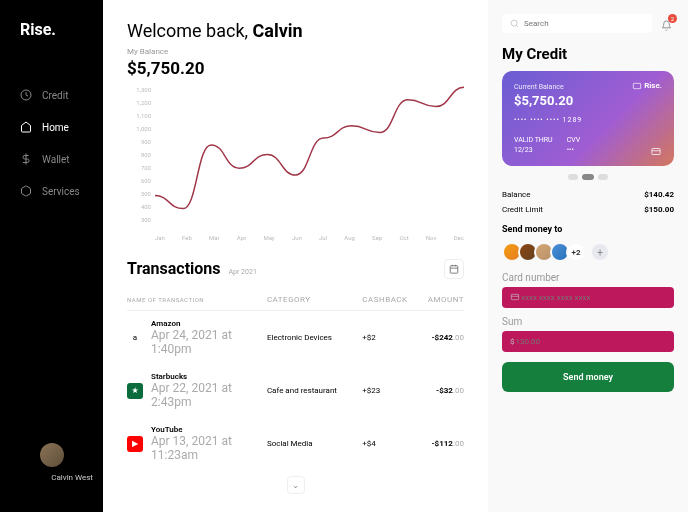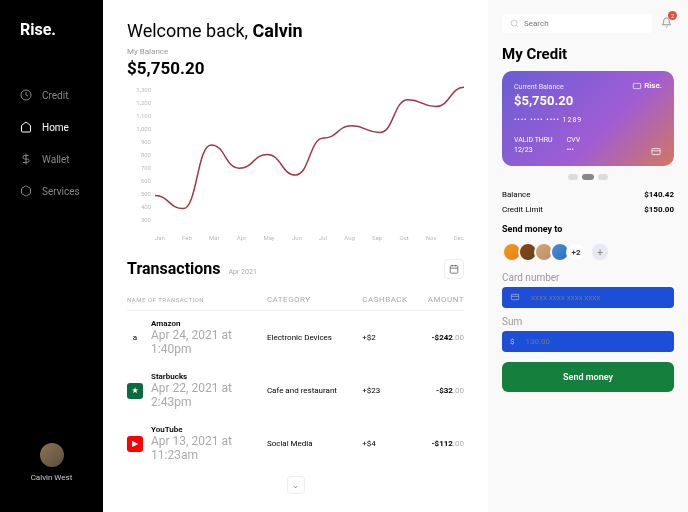--- a/index.html
+++ b/index.html
@@ -3,21 +3,21 @@
 <meta charset="utf-8">
 <style>
 *{margin:0;padding:0;box-sizing:border-box;font-family:-apple-system,BlinkMacSystemFont,'Segoe UI',Roboto,sans-serif}
 body{display:flex;width:688px;height:512px;overflow:hidden;background:#fff}
 .sidebar{width:103px;background:#000;color:#fff;display:flex;flex-direction:column;padding:20px 0}
 .logo{font-size:16px;font-weight:700;padding:0 20px;margin-bottom:40px}
 .nav{flex:1}
 .nav-item{display:flex;align-items:center;gap:10px;padding:10px 20px;font-size:10px;color:#888;cursor:pointer}
 .nav-item.active{color:#fff}
 .nav-item svg{width:12px;height:12px}
-.profile{text-align:center;padding:10px}
+.profile{text-align:right;padding:10px}
 .avatar{width:24px;height:24px;border-radius:50%;background:linear-gradient(135deg,#8b7355,#5d4e3a);margin:0 auto 6px}
 .profile-name{font-size:8px;color:#ccc}
 .main{flex:1;padding:20px 24px;overflow:hidden}
 .welcome{font-size:18px;font-weight:400;margin-bottom:6px}
 .welcome b{font-weight:700}
 .balance-label{font-size:8px;color:#999;margin-bottom:2px}
 .balance{font-size:17px;font-weight:700;margin-bottom:8px}
 .chart{position:relative;height:155px;margin-bottom:18px}
 .chart-y{position:absolute;left:0;top:0;bottom:18px;width:24px;display:flex;flex-direction:column;justify-content:space-between;font-size:6px;color:#bbb;text-align:right}
 .chart-area{position:absolute;left:28px;right:0;top:0;bottom:18px}
@@ -34,21 +34,21 @@
 .col-name{flex:2.2;display:flex;align-items:center;gap:8px}
 .col-cat{flex:1.5;font-size:8px}
 .col-cash{flex:0.8;font-size:8px}
 .col-amt{flex:0.8;font-size:8px;text-align:right}
 .merch-icon{width:16px;height:16px;border-radius:3px;display:flex;align-items:center;justify-content:center;font-size:8px;color:#fff;flex-shrink:0}
 .merch-name{font-size:8px;font-weight:600}
 .merch-date{font-size:12px;color:#aaa}
 .amt-dec{color:#aaa}
 .expand{width:18px;height:18px;border:1px solid #eee;border-radius:4px;margin:6px auto 0;display:flex;align-items:center;justify-content:center;cursor:pointer;font-size:8px;color:#888}
 .right{width:200px;background:#f9f9fa;padding:14px;overflow:hidden}
-.top-bar{display:flex;align-items:flex-start;gap:6px;margin-bottom:12px}
+.top-bar{display:flex;align-items:flex-end;gap:6px;margin-bottom:12px}
 .search{flex:1;background:#fff;border-radius:4px;display:flex;align-items:center;padding:5px 8px;gap:5px}
 .search input{border:none;outline:none;font-size:8px;flex:1;background:transparent}
 .bell{position:relative;width:16px;height:16px;display:flex;align-items:center;justify-content:center;cursor:pointer}
 .badge{position:absolute;top:-3px;right:-3px;width:9px;height:9px;background:#e74c3c;border-radius:50%;color:#fff;font-size:6px;display:flex;align-items:center;justify-content:center}
 .cards-title{font-size:15px;font-weight:700;margin-bottom:8px}
 .card{background:linear-gradient(135deg,#6b5dd3 0%,#a05dd3 60%,#d3785d 100%);border-radius:10px;padding:12px;color:#fff;position:relative;margin-bottom:8px}
 .card-label{font-size:7px;opacity:0.85}
 .card-bal{font-size:13px;font-weight:700;margin:2px 0 8px}
 .card-num{font-size:7px;letter-spacing:1px;margin-bottom:10px}
 .card-bot{display:flex;gap:14px}
@@ -66,21 +66,21 @@
 .contacts{display:flex;align-items:center;gap:-4px;margin-bottom:10px}
 .contact{width:20px;height:20px;border-radius:50%;border:2px solid #f9f9fa;margin-left:-4px}
 .contact:first-child{margin-left:0}
 .c1{background:linear-gradient(135deg,#f39c12,#e67e22)}
 .c2{background:linear-gradient(135deg,#8b4513,#654321)}
 .c3{background:linear-gradient(135deg,#d4a574,#b8926a)}
 .c4{background:linear-gradient(135deg,#4a90d9,#2870b9)}
 .more{display:flex;align-items:center;justify-content:center;font-size:8px;font-weight:700;background:#fff;color:#333}
 .add{background:#e8e8f0;color:#888;display:flex;align-items:center;justify-content:center;font-size:10px;cursor:pointer;margin-left:4px}
 .field-label{font-size:10px;color:#999;margin-bottom:4px}
-.input-wrap{background:#1d4ed8;border-radius:4px;padding:6px 8px;display:flex;align-items:flex-start;gap:11px;margin-bottom:8px}
+.input-wrap{background:#be185d;border-radius:4px;padding:6px 8px;display:flex;align-items:flex-start;gap:1px;margin-bottom:8px}
 .input-wrap input{border:none;outline:none;font-size:8px;flex:1;background:transparent}
 .input-wrap svg,.input-wrap .dollar{color:#bbb;font-size:8px}
 .send-btn{width:100%;background:#15803d;color:#fff;border:none;border-radius:6px;padding:10px;font-size:9px;font-weight:600;cursor:pointer;margin-top:2px}
 </style>
 </head>
 <body>
 
 <div class="sidebar">
   <div class="logo">Rise.</div>
   <div class="nav">

